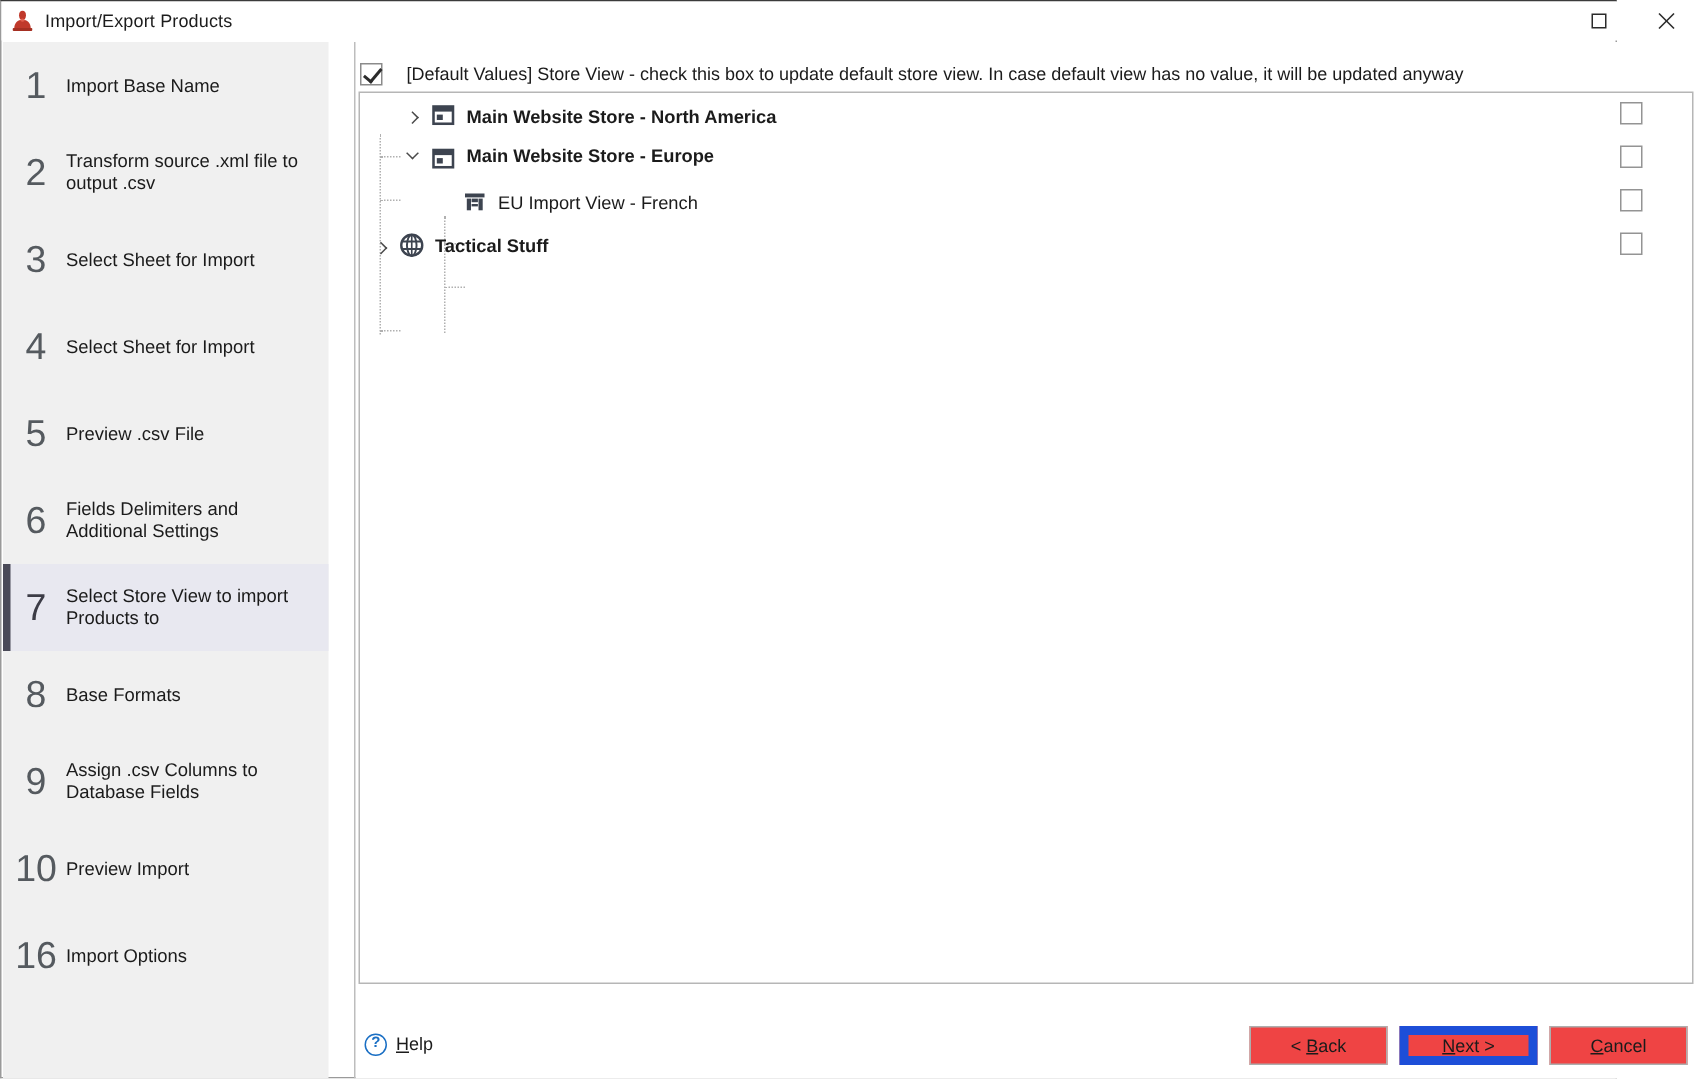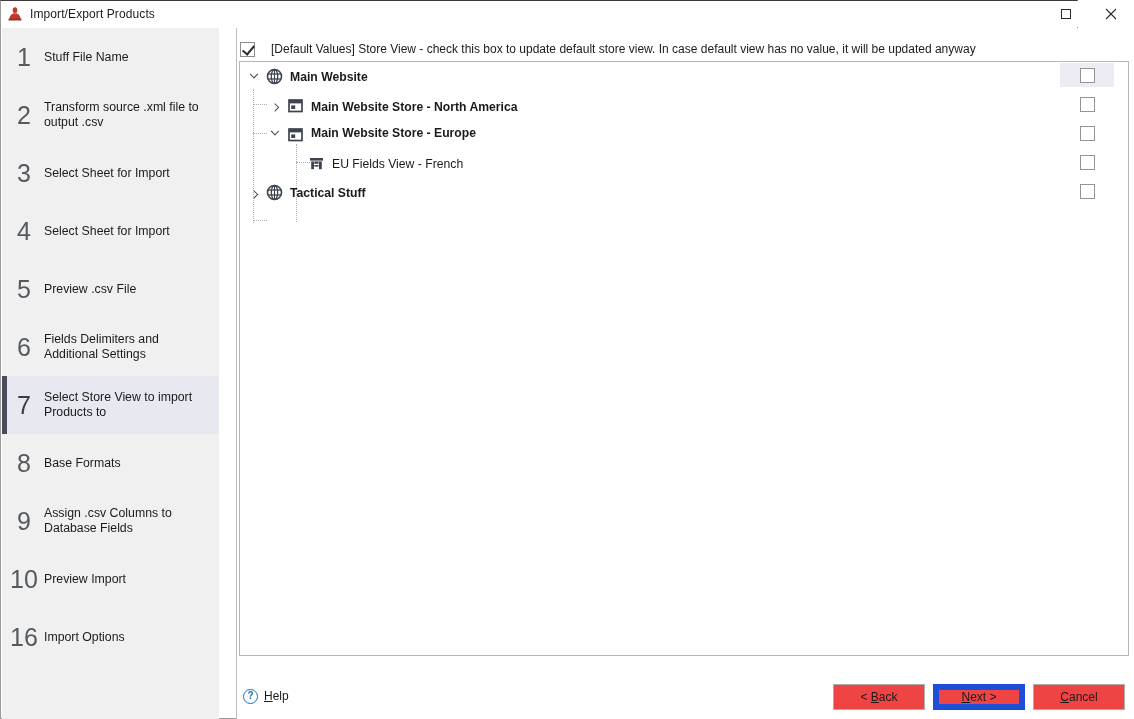--- a/index.html
+++ b/index.html
@@ -266,21 +266,21 @@
           <line x1="1" y1="1" x2="11" y2="11" stroke="#2b2b2b" stroke-width="1.1"></line>
           <line x1="11" y1="1" x2="1" y2="11" stroke="#2b2b2b" stroke-width="1.1"></line>
         </svg>
       </div>
     </div>
   </div>
 
   <div id="sidebar">
       <div class="step">
         <div class="num">1</div>
-        <div class="label">Stuff File Name</div>
+        <div class="label">Import Base Name</div>
       </div>
       <div class="step">
         <div class="num">2</div>
         <div class="label">Transform source .xml file to output .csv</div>
       </div>
       <div class="step">
         <div class="num">3</div>
         <div class="label">Select Sheet for Import</div>
       </div>
       <div class="step">
@@ -327,39 +327,20 @@
     <div id="treepanel">
 
       <div class="conn" style="left:13px; top:27px; height:134px;"></div>
       <div class="conn" style="left:56px; top:82px; height:78px;"></div>
       <div class="conn-h" style="left:13px; top:42px; width:14px;"></div>
       <div class="conn-h" style="left:13px; top:71px; width:14px;"></div>
       <div class="conn-h" style="left:56px; top:100px; width:14px;"></div>
       <div class="conn-h" style="left:56px; top:129px; width:14px;"></div>
       <div class="conn-h" style="left:13px; top:158px; width:14px;"></div>
       <div id="treerows">
-          <div class="tree-row sel">
-            <div class="indent0" style="display:flex;align-items:center;">
-              <span class="twisty open">
-                <i></i>
-              </span>
-              <span style="width:4px;flex:none;"></span>
-              <span class="node-icon"><svg width="17" height="17" viewBox="0 0 17 17">
-                  <circle cx="8.5" cy="8.5" r="7" fill="none" stroke="#3d4450" stroke-width="1.6"></circle>
-                  <ellipse cx="8.5" cy="8.5" rx="3.2" ry="7" fill="none" stroke="#3d4450" stroke-width="1.3"></ellipse>
-                  <line x1="1.6" y1="6" x2="15.4" y2="6" stroke="#3d4450" stroke-width="1.3"></line>
-                  <line x1="1.6" y1="11" x2="15.4" y2="11" stroke="#3d4450" stroke-width="1.3"></line>
-                  <line x1="8.5" y1="1.5" x2="8.5" y2="15.5" stroke="#3d4450" stroke-width="1.1"></line>
-                </svg></span>
-              <span class="node-label bold">Main Website</span>
-            </div>
-            <div class="cell-check">
-              <span class="cb-sm"></span>
-            </div>
-          </div>
           <div class="tree-row">
             <div class="indent1" style="display:flex;align-items:flex-end;">
               <span class="twisty closed">
                 <i></i>
               </span>
               <span style="width:4px;flex:none;"></span>
               <span class="node-icon"><svg width="17" height="17" viewBox="0 0 17 17">
                   <rect x="2" y="3" width="13" height="11.5" fill="none" stroke="#3d4450" stroke-width="1.7"></rect>
                   <rect x="2" y="3" width="13" height="3.4" fill="#3d4450"></rect>
                   <rect x="4.2" y="8.4" width="4" height="3.6" fill="#3d4450"></rect>
@@ -391,21 +372,21 @@
             <div class="indent2" style="display:flex;align-items:center;">
               <span class="twisty none"></span>
               <span style="width:4px;flex:none;"></span>
               <span class="node-icon"><svg width="17" height="17" viewBox="0 0 17 17">
                   <rect x="2" y="3" width="13" height="2.6" fill="#3d4450"></rect>
                   <rect x="3.2" y="6.4" width="2.8" height="7.8" fill="#3d4450"></rect>
                   <rect x="11" y="6.4" width="2.8" height="7.8" fill="#3d4450"></rect>
                   <rect x="6.4" y="6.4" width="4.2" height="2.4" fill="#3d4450"></rect>
                   <rect x="6.4" y="10" width="4.2" height="1.6" fill="#3d4450"></rect>
                 </svg></span>
-              <span class="node-label">EU Fields View - French</span>
+              <span class="node-label">EU Import View - French</span>
             </div>
             <div class="cell-check">
               <span class="cb-sm"></span>
             </div>
           </div>
           <div class="tree-row">
             <div class="indent0" style="display:flex;align-items:center;">
               <span class="twisty closed">
                 <i></i>
               </span>

